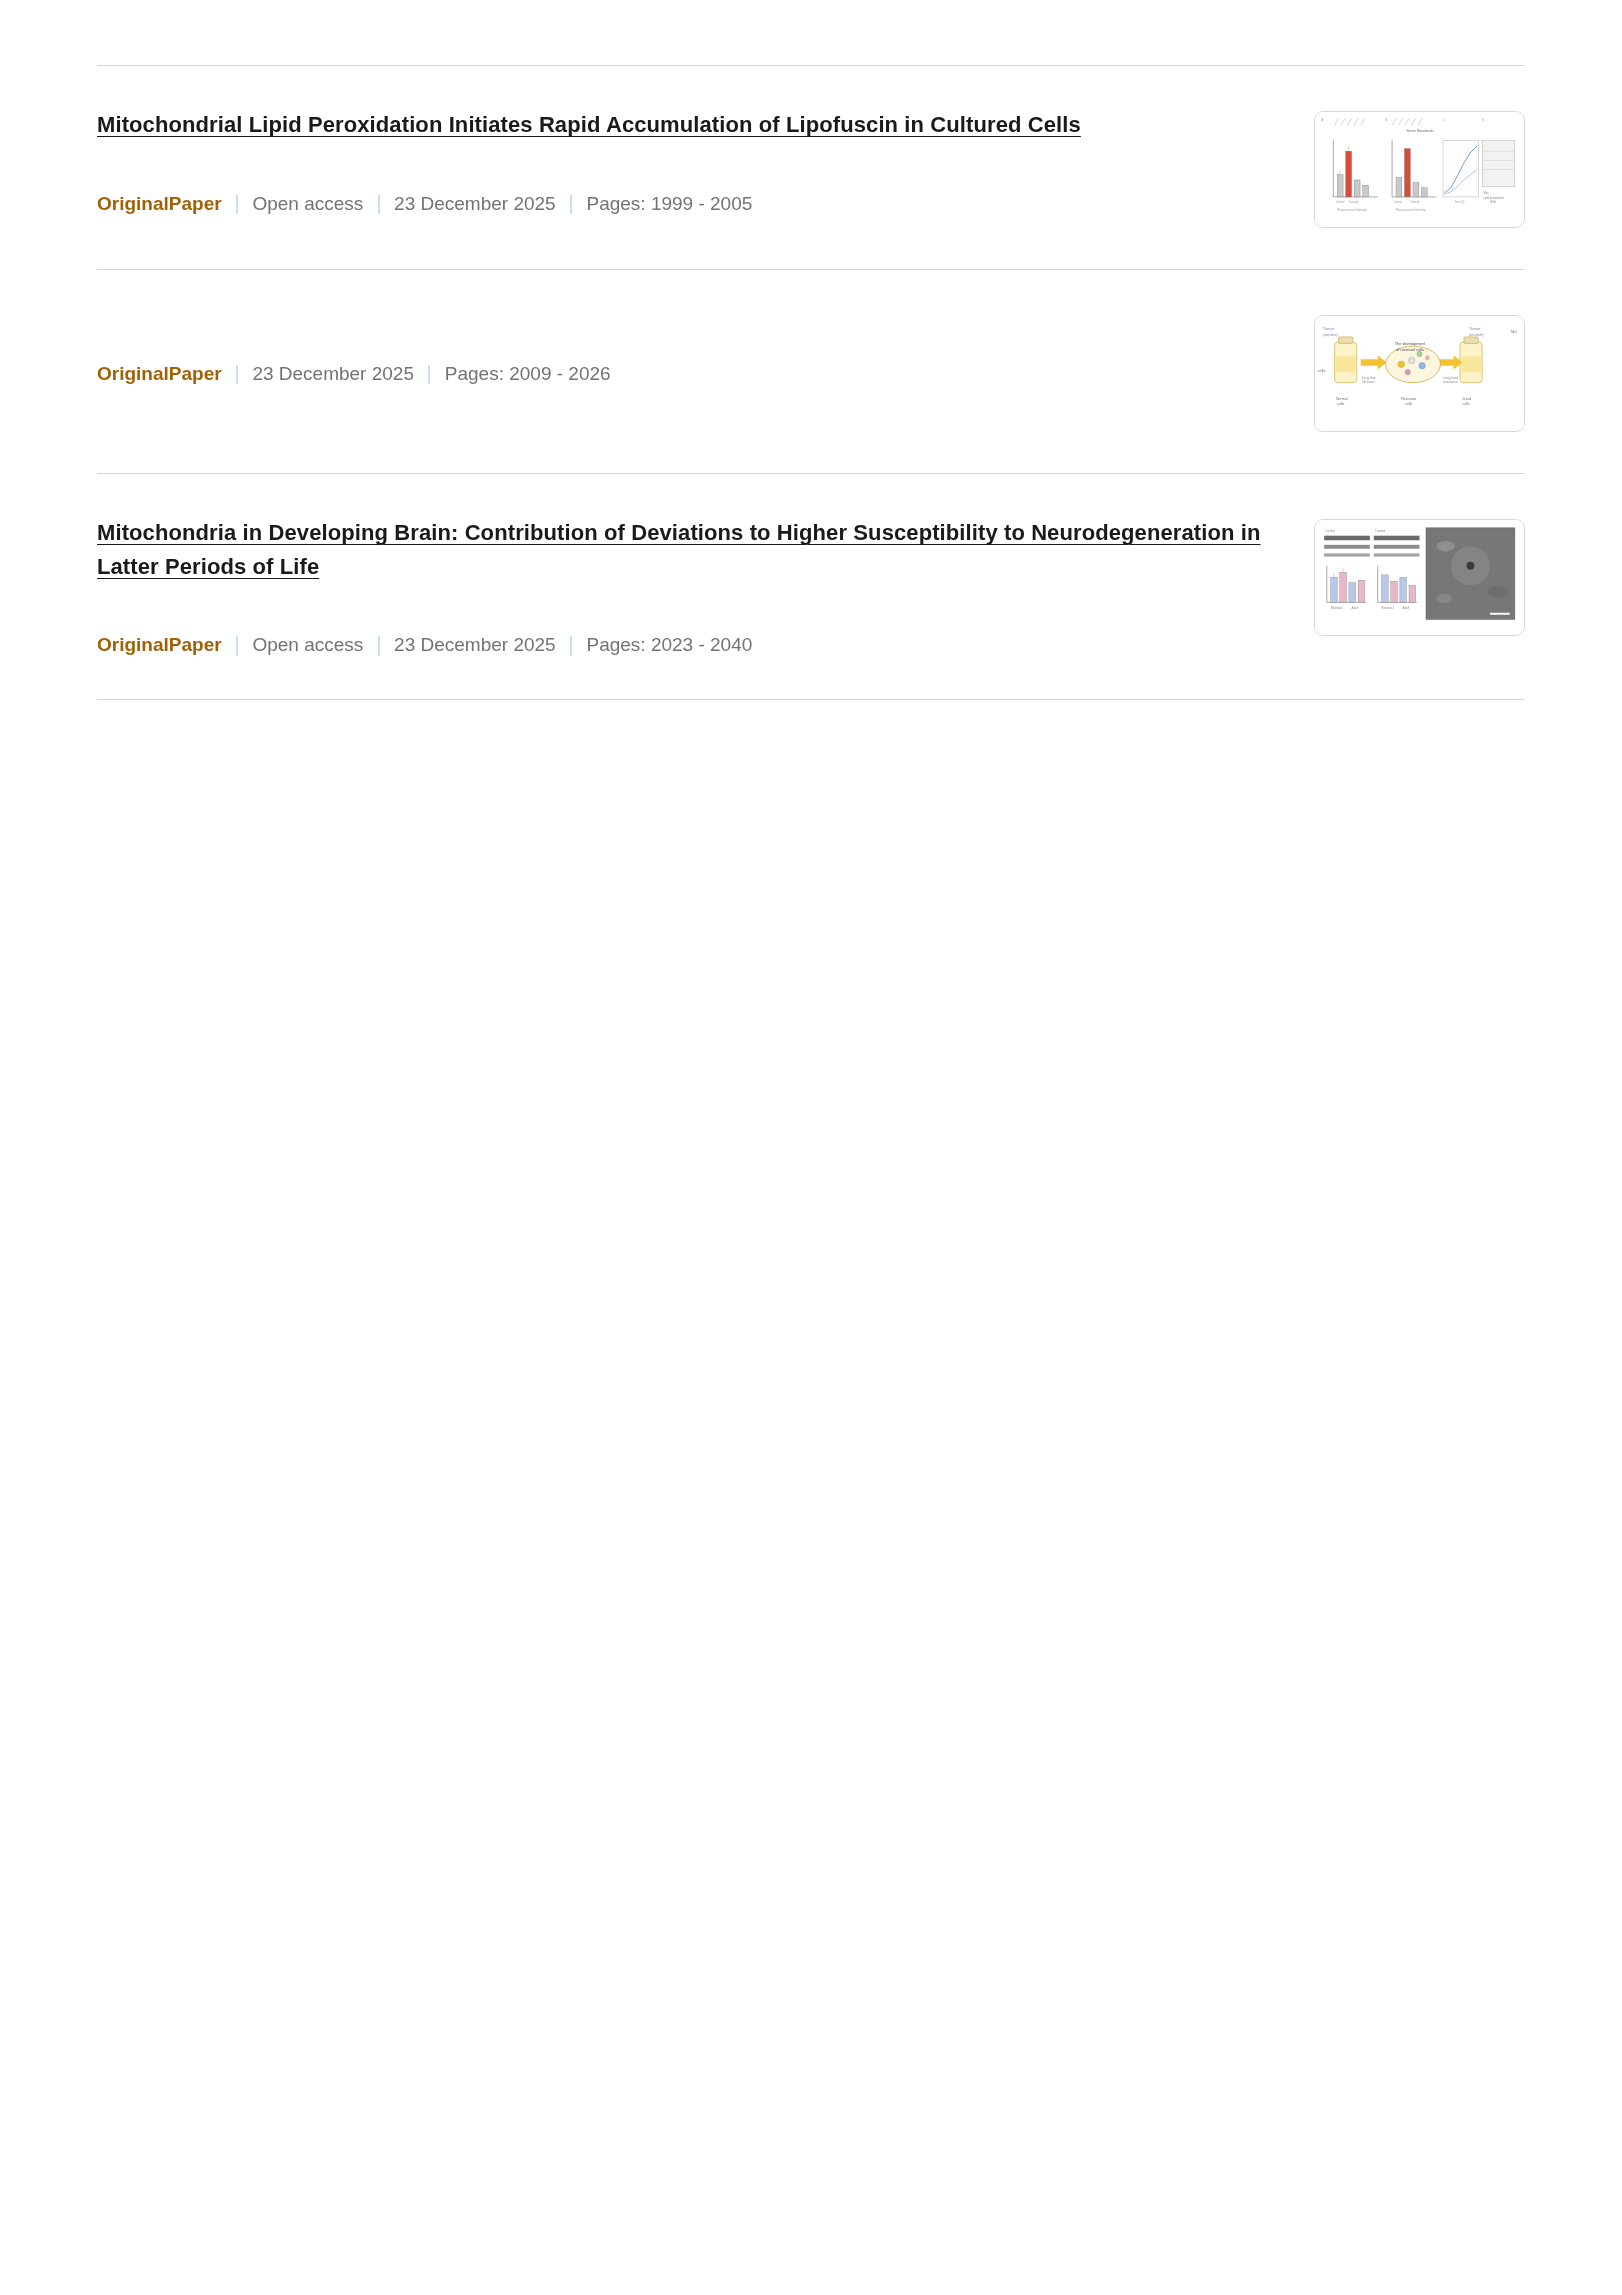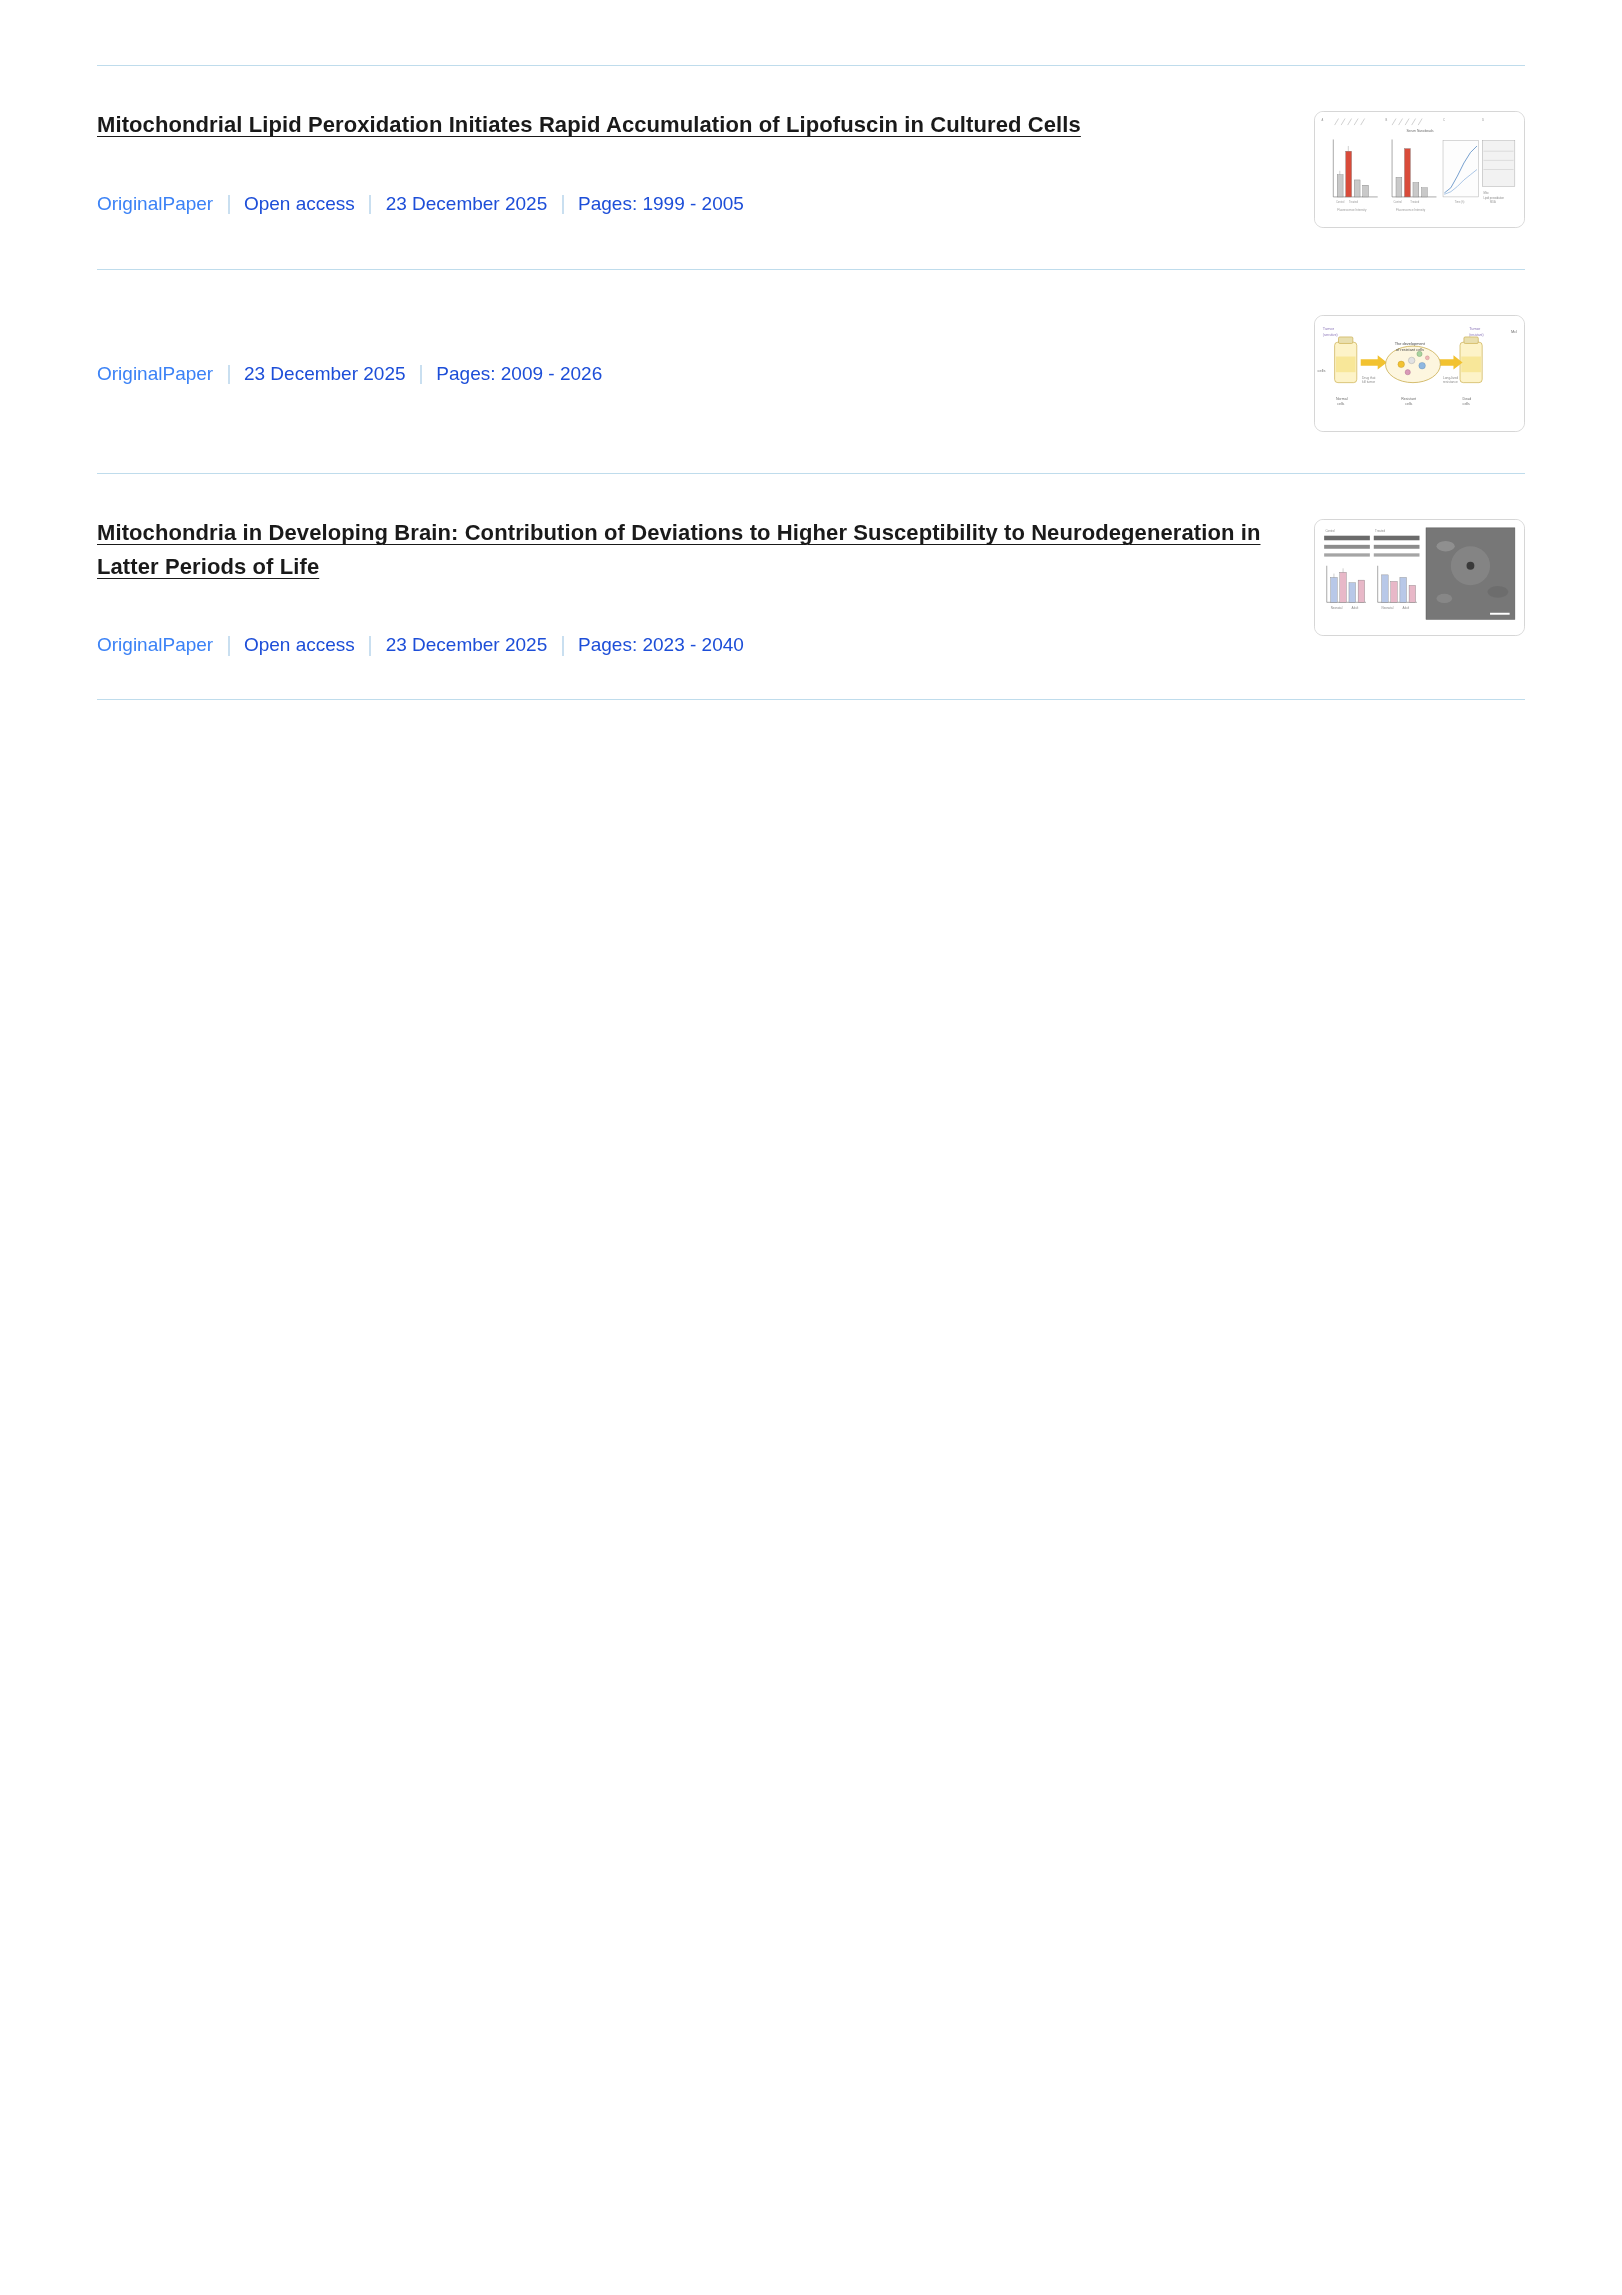--- a/index.html
+++ b/index.html
@@ -59,25 +59,25 @@
   }
   .article-meta {
     margin-top: 50px;
     display: flex;
     align-items: center;
     font-size: 19px;
     line-height: 1.3;
     color: #333333;
   }
   .meta-type {
-    font-weight: normal;
-    color: #3b82f6;
+    font-weight: bold;
+    color: #a16207;
   }
   .meta-item {
-    color: #1d4ed8;
+    color: #737373;
   }
   .meta-sep {
     display: inline-block;
     width: 2px;
     height: 19.6px;
     background: #c9dff0;
     margin: 0 14.4px;
     flex: 0 0 auto;
   }
   .thumb {

